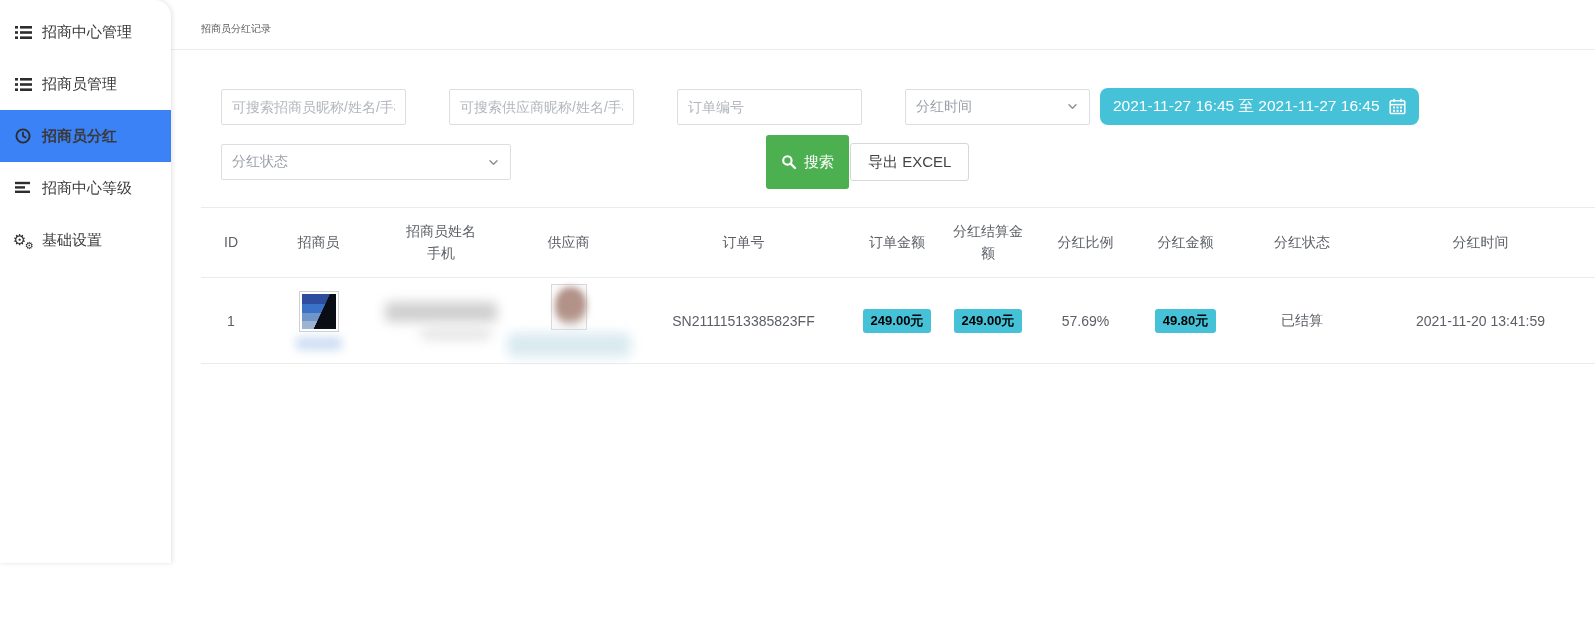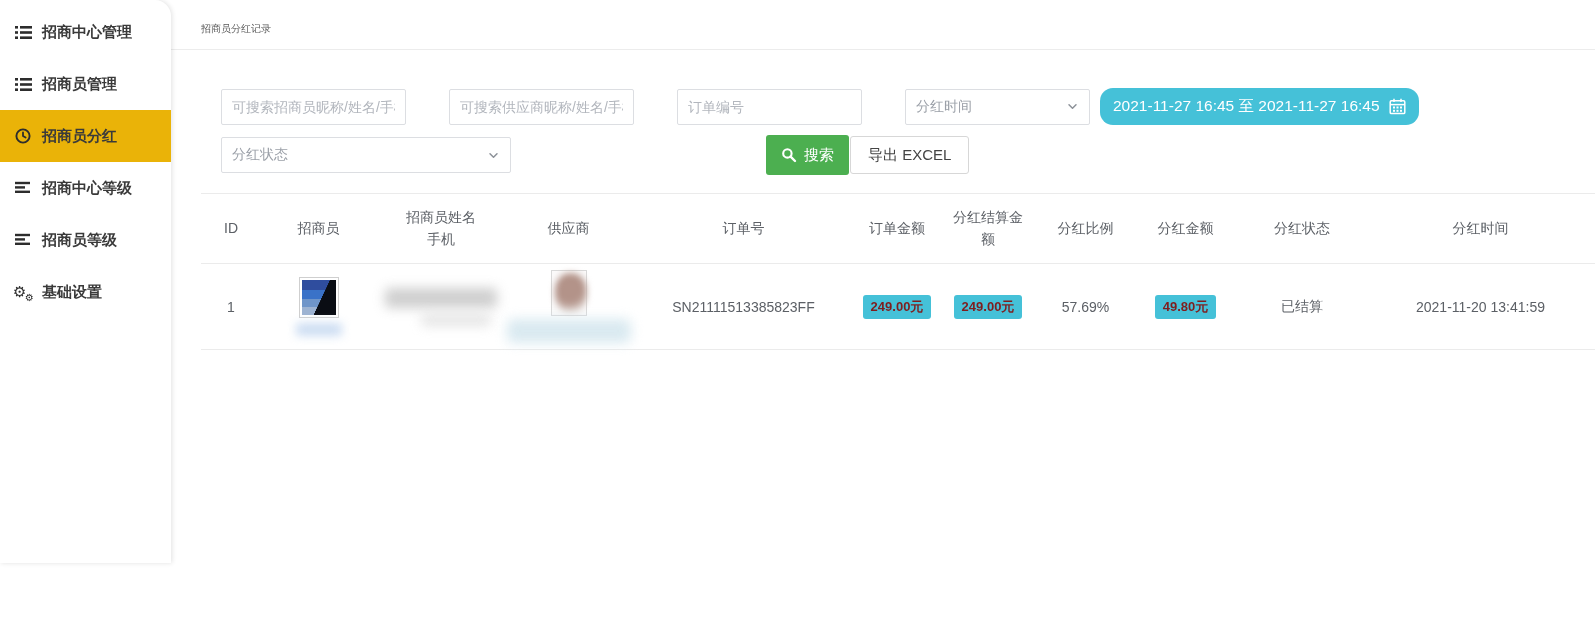--- a/index.html
+++ b/index.html
@@ -21,23 +21,22 @@
   .sidebar{
     position:absolute;left:0;top:0;width:171px;height:563px;
     background:#fff;border-top-right-radius:16px;
     box-shadow:1px 0 5px rgba(0,0,0,.12);
     padding-top:6px;z-index:2;
   }
   .side-item{
     height:52px;display:flex;align-items:center;gap:10px;
     padding-left:14px;font-size:15px;color:#3a3a3a;cursor:pointer;
     white-space:nowrap;
-    font-weight:bold;
-  }
-  .side-item.active{background:#eab308;font-weight:bold;}
+  }
+  .side-item.active{background:#3b82f6;font-weight:bold;}
   .side-icon{width:18px;display:inline-flex;justify-content:center;align-items:center;color:#2d2d2d;flex:0 0 18px;}
   .cogs{position:relative;width:18px;height:17px;font-size:14px;line-height:1;}
   .cogs .g1{position:absolute;left:-1px;top:0;font-size:15px;}
   .cogs .g2{position:absolute;right:-2px;bottom:-2px;font-size:10px;}
 
   
   .main{position:absolute;left:171px;top:0;right:0;height:643px;}
   .page-title{padding:22px 0 13px 30px;font-size:10px;color:var(--text-mid);}
   .title-divider{border-bottom:1px solid #ececec;}
 
@@ -50,27 +49,27 @@
     font-family:inherit;
   }
   input.filter::placeholder{color:var(--placeholder);opacity:1;}
   .select-box{
     width:185px;height:36px;border:1px solid var(--input-border);border-radius:2px;
     display:flex;align-items:center;justify-content:space-between;
     padding:0 10px;font-size:14px;color:#9ba0a8;background:#fff;cursor:pointer;
   }
   .select-box.wide{width:290px;}
   .date-btn{
-    height:37px;margin-left:10px;border:none;border-radius:13px;
+    height:37px;margin-left:10px;border:none;border-radius:8px;
     background:var(--teal);color:#fff;font-size:15.5px;
     display:flex;align-items:center;gap:9px;padding:0 13px;cursor:pointer;
     font-family:inherit;
   }
   .search-btn{
-    margin-left:255px;height:40px;border:none;border-radius:3px;
+    margin-left:255px;height:54px;border:none;border-radius:3px;
     background:var(--green);color:#fff;font-size:15px;
     display:flex;align-items:center;gap:7px;padding:0 15px;cursor:pointer;
     font-family:inherit;
   }
   .export-btn{
     margin-left:1px;height:38px;border:1px solid #d7d7d7;border-radius:3px;
     background:#fff;color:#444;font-size:15px;padding:0 17px;cursor:pointer;
     font-family:inherit;
   }
 
@@ -88,21 +87,21 @@
     text-align:center;vertical-align:middle;padding:13px 4px;line-height:1.55;height:68px;
   }
   table.grid td{
     border-bottom:1px solid var(--line);
     font-size:14px;color:var(--text-table);text-align:center;vertical-align:middle;
     padding:6px 4px;height:64px;
   }
   th .wrap5{display:inline-block;width:5.1em;}
   td.mono{font-size:15px;color:#55595f;}
   .badge{
-    display:inline-block;background:var(--teal);color:#7f1d1d;font-weight:bold;
+    display:inline-block;background:var(--teal);color:#000000;font-weight:bold;
     font-size:13px;padding:3px 8px;border-radius:3px;white-space:nowrap;
   }
 
   
   .cell-stack{display:flex;flex-direction:column;align-items:center;}
   .avatar-recruiter{
     width:40px;height:41px;border:1px solid #cfcfcf;background:#fff;padding:2px;
   }
   .avatar-recruiter .px{
     width:100%;height:100%;
@@ -195,32 +194,20 @@
               <rect x="0" y="0.8" width="15" height="2.4"></rect>
               <rect x="0" y="5.2" width="10" height="2.4"></rect>
               <rect x="0" y="9.6" width="15" height="2.4"></rect>
               <rect x="0" y="12.6" width="0" height="0"></rect>
             </g>
           </svg>
       </span>
       <span>招商中心等级</span>
     </div>
 
-    <div class="side-item">
-      <span class="side-icon">
-        <svg class="icon-svg" width="16" height="15" viewBox="0 0 16 15">
-            <g fill="currentColor">
-              <rect x="0" y="0.8" width="15" height="2.4"></rect>
-              <rect x="0" y="5.2" width="10" height="2.4"></rect>
-              <rect x="0" y="9.6" width="15" height="2.4"></rect>
-            </g>
-          </svg>
-      </span>
-      <span>招商员等级</span>
-    </div>
 
     <div class="side-item">
       <span class="side-icon cogs">
           <span class="g1">⚙</span>
           <span class="g2">⚙</span>
         </span>
       <span>基础设置</span>
     </div>
 
   </aside>

